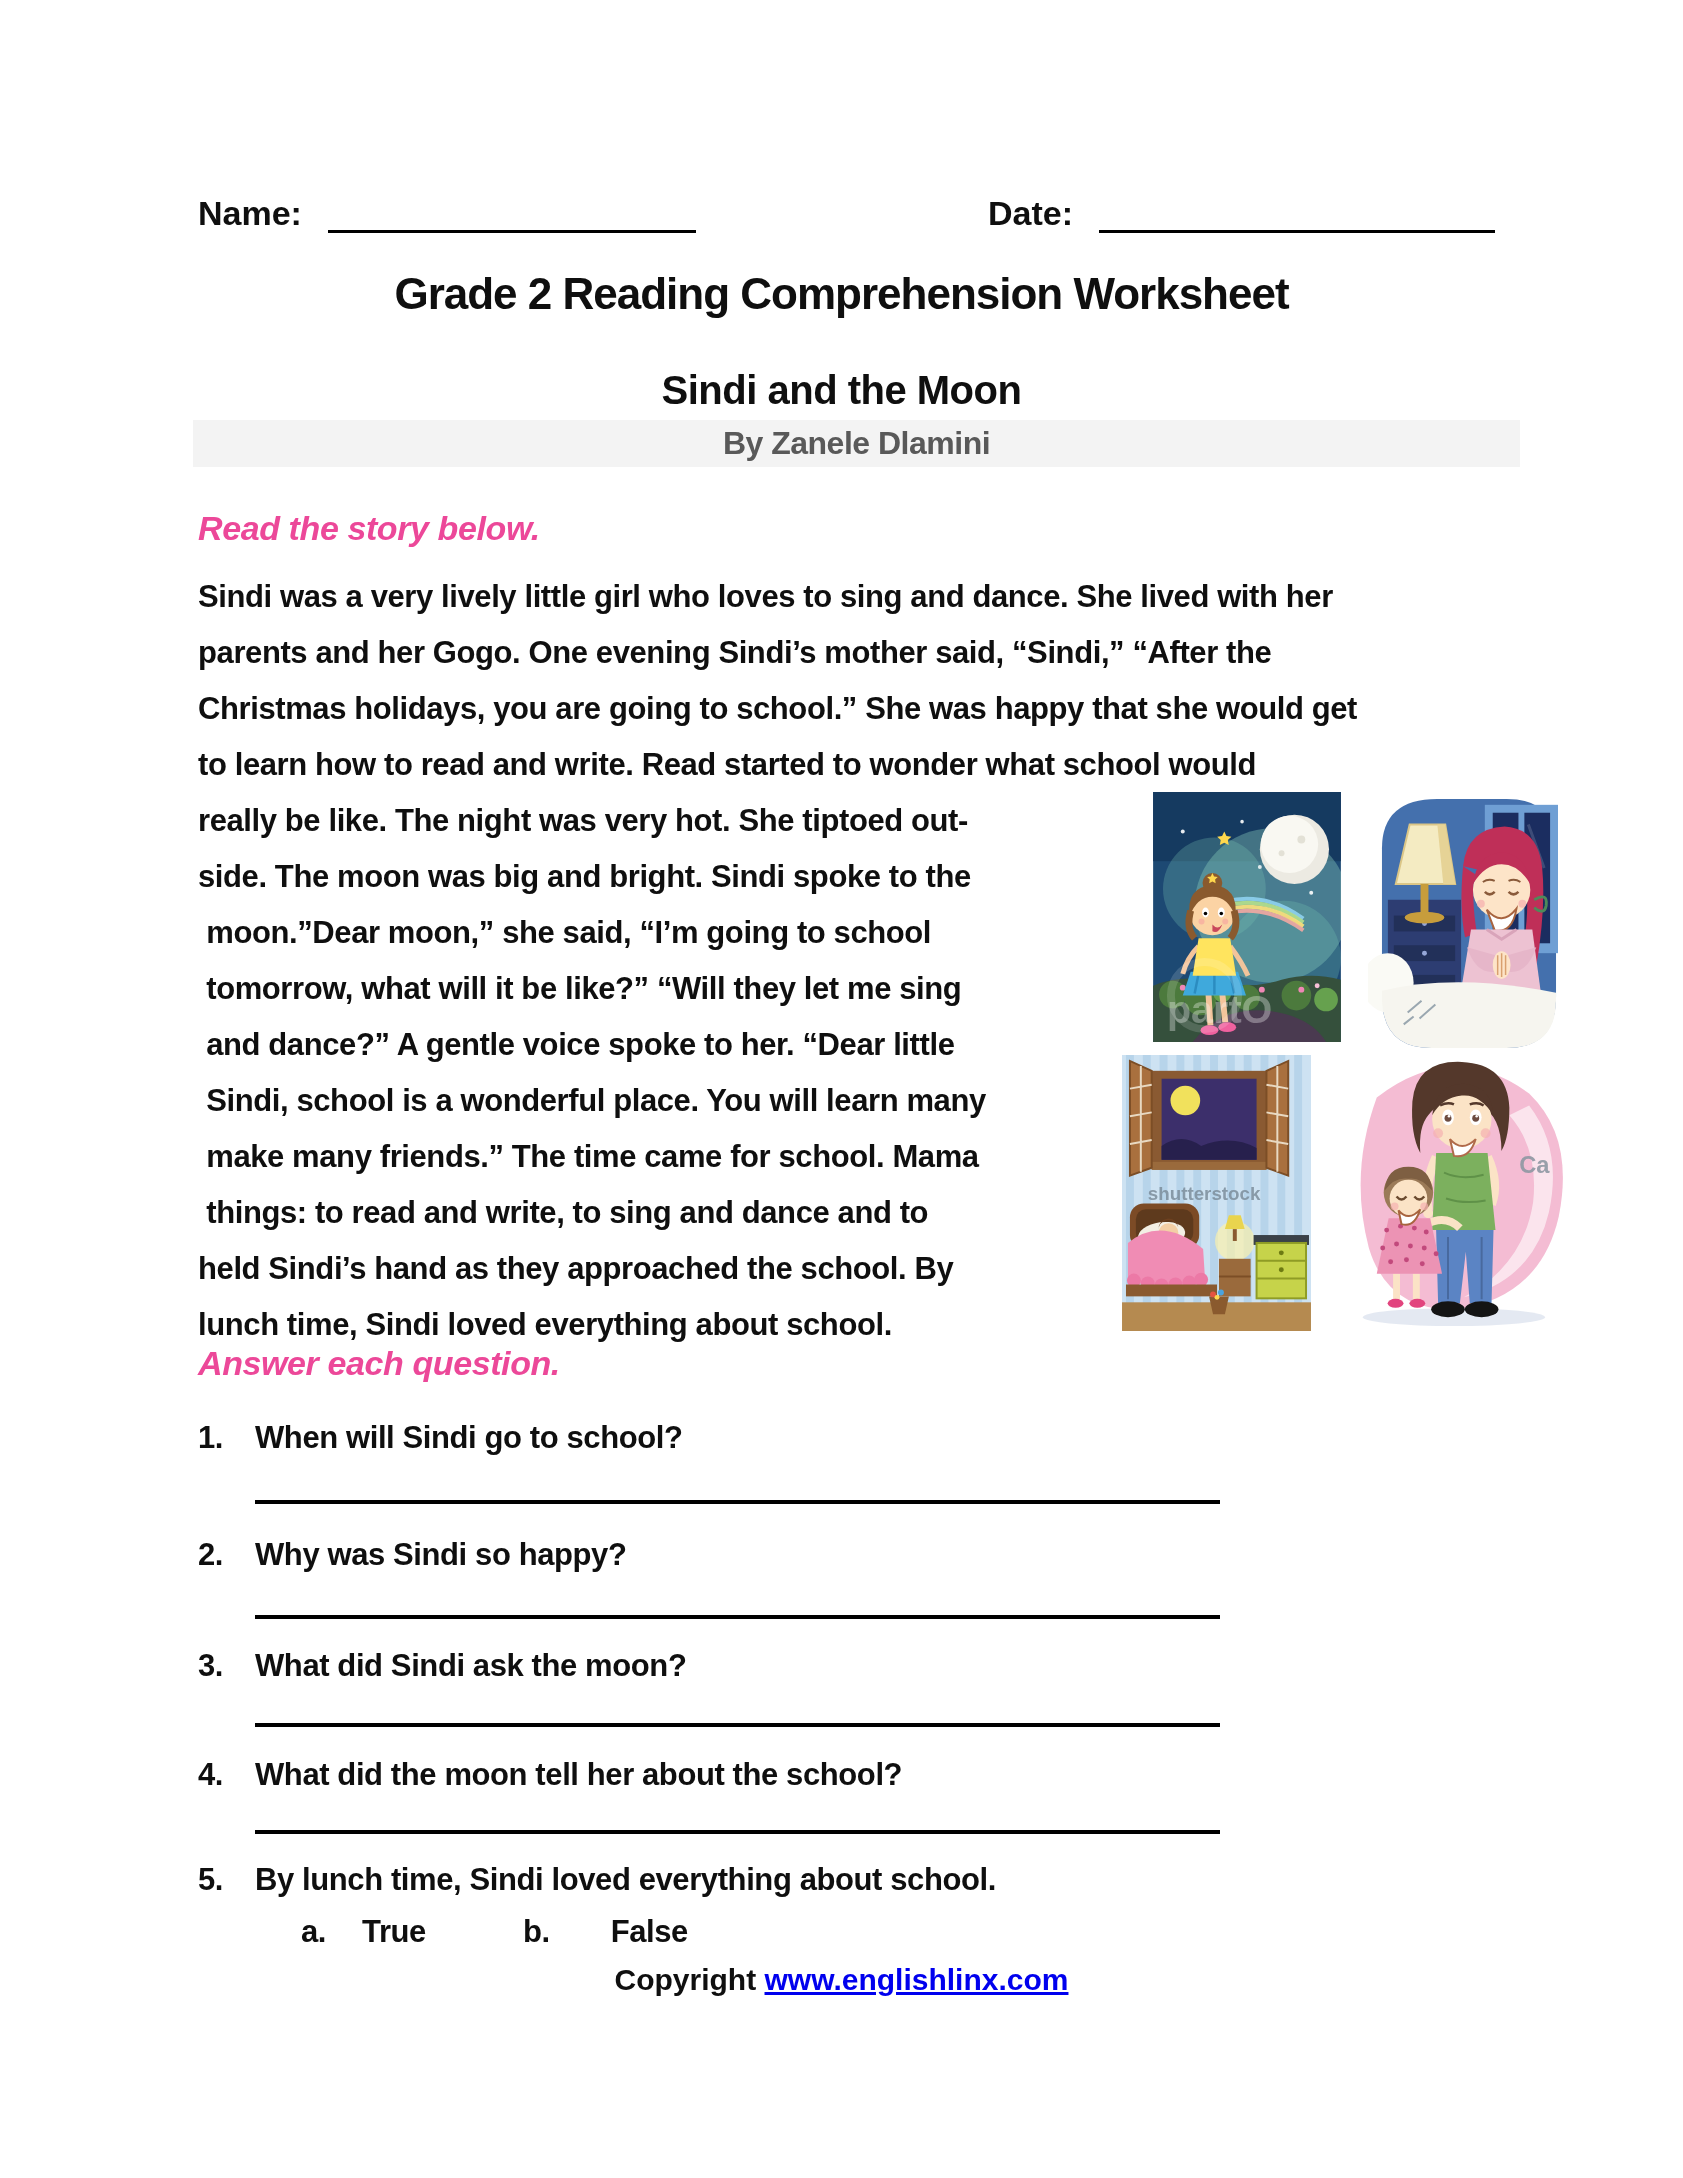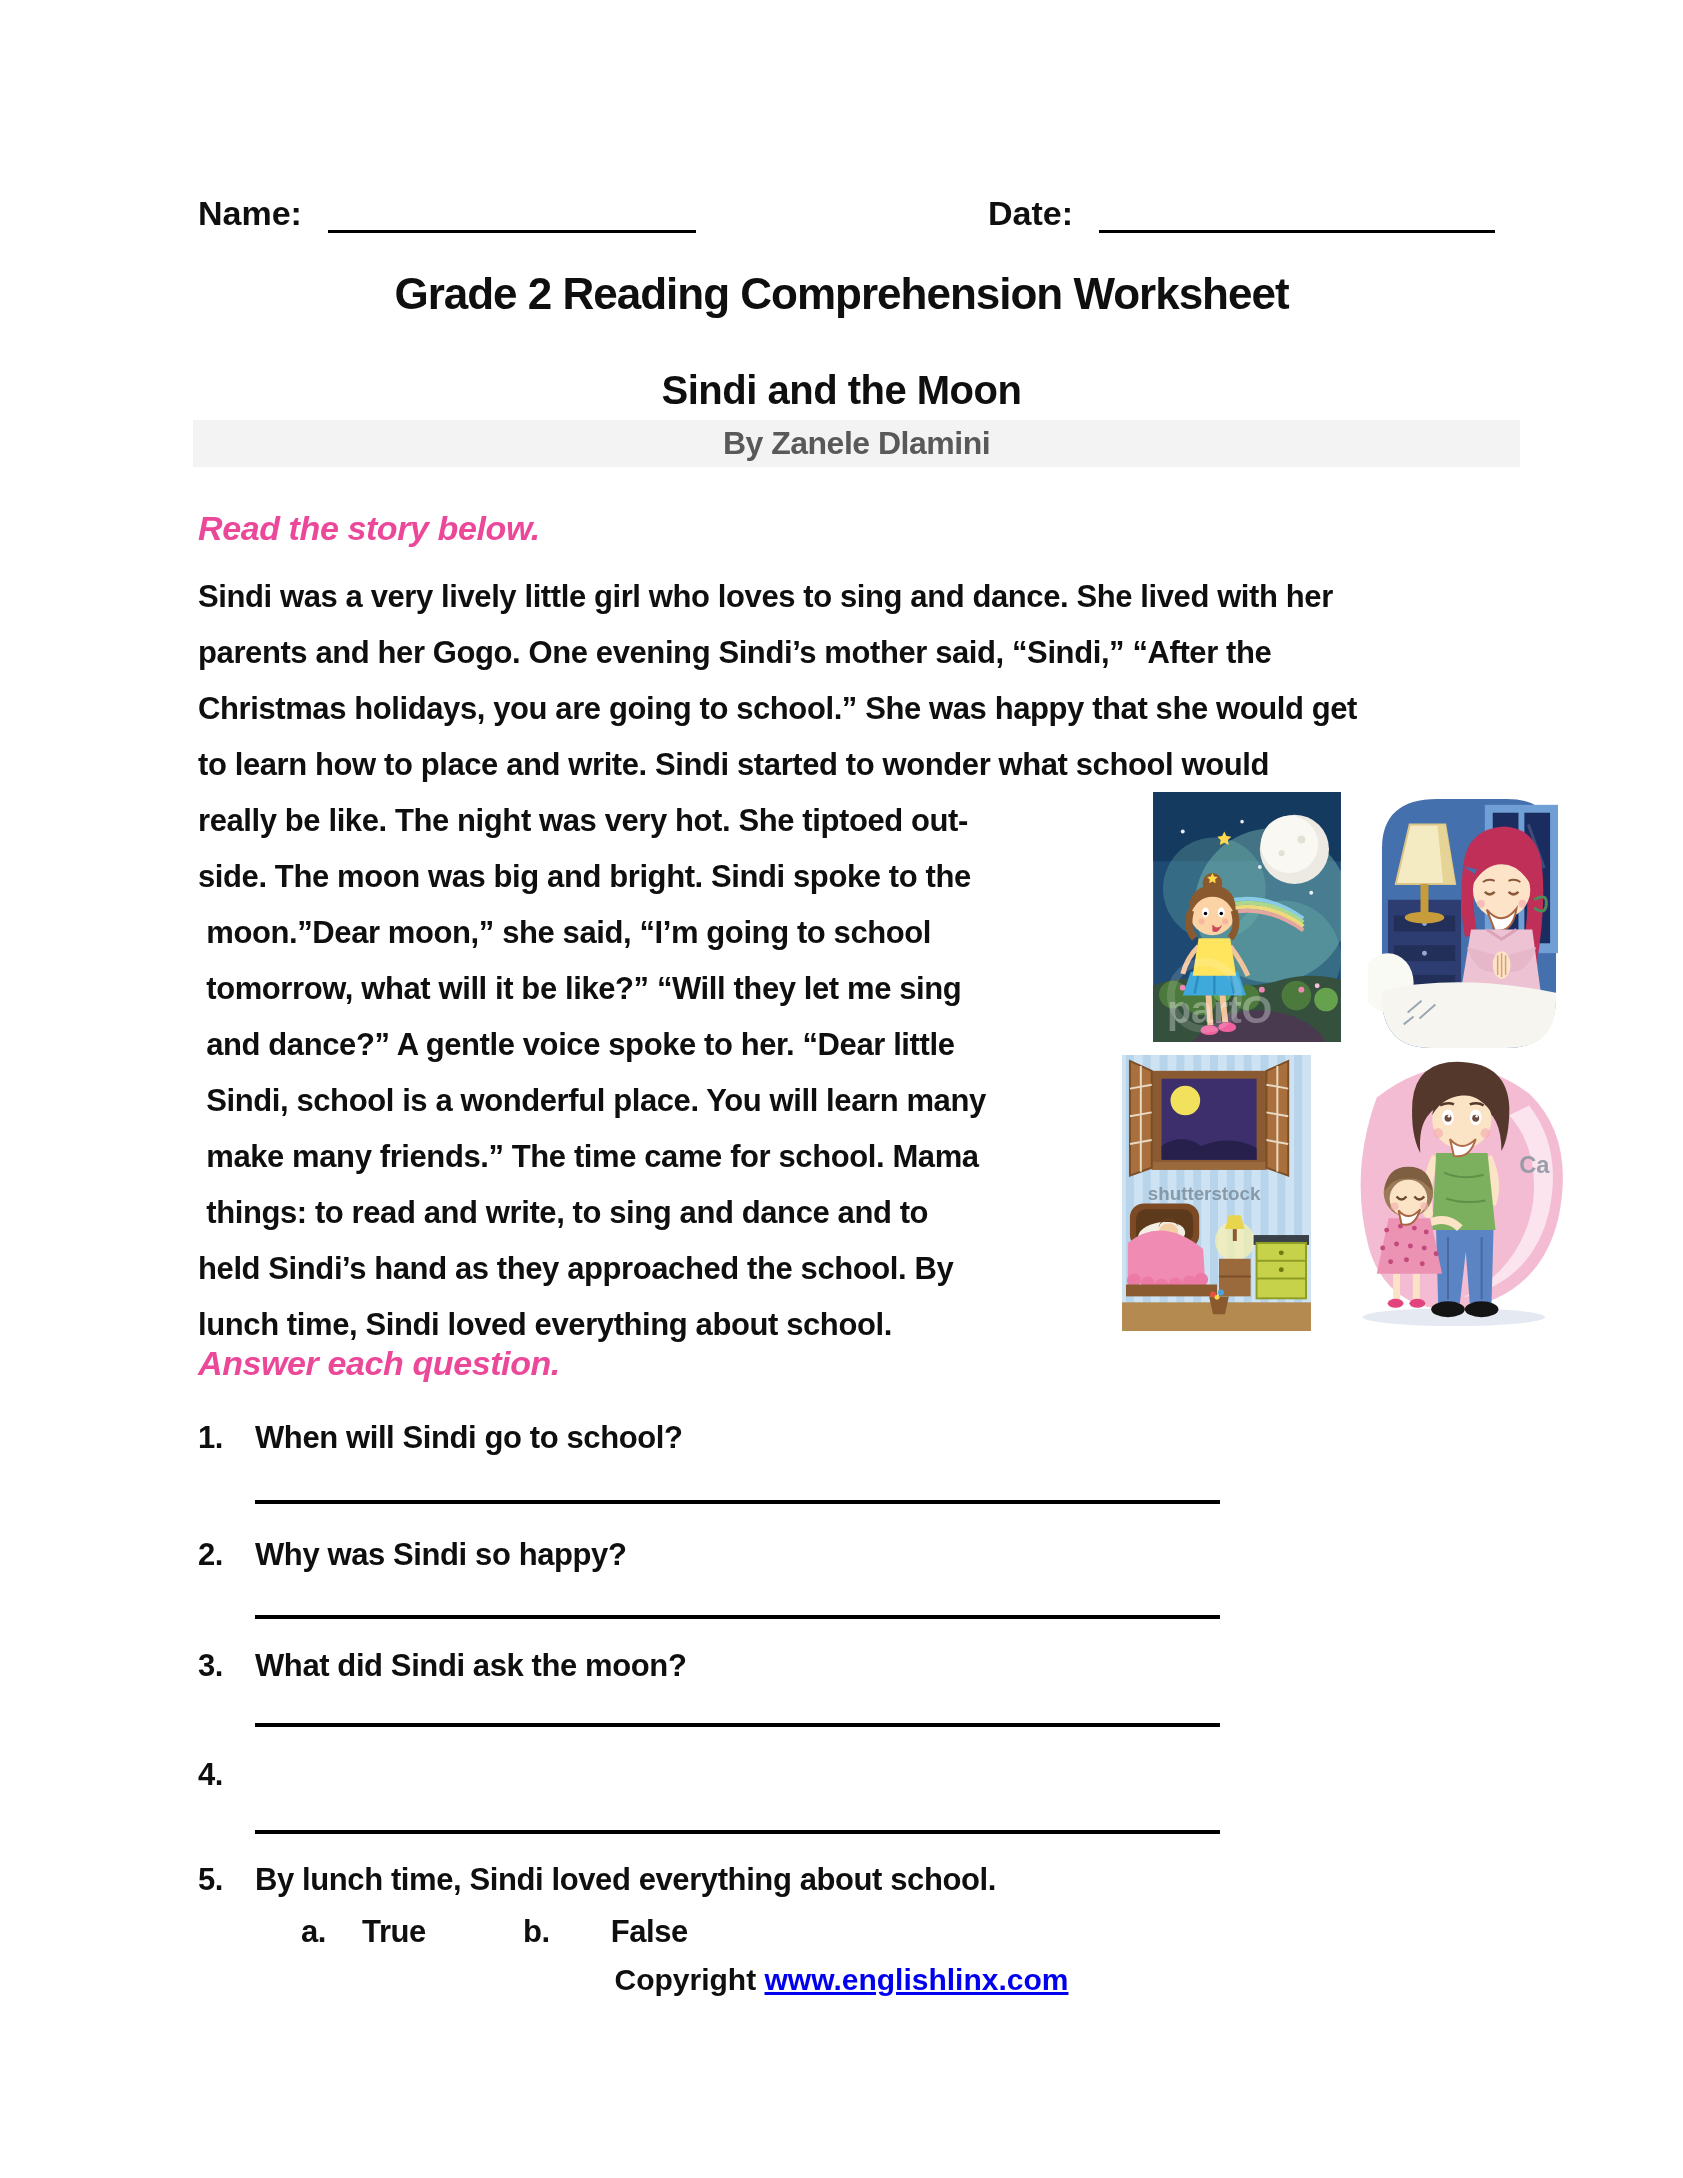--- a/index.html
+++ b/index.html
@@ -284,21 +284,21 @@
           <circle cx="70" cy="154" r="4" fill="#f5b0b0" opacity="0.7"></circle>
             <circle cx="100" cy="154" r="4" fill="#f5b0b0" opacity="0.7"></circle>
           <path d="M74,158 Q84,170 96,157 Q90,176 77,172 Z" fill="#ffffff" stroke="#a8643f" stroke-width="2"></path>
         </svg>
       </div>
     </div>
 
     <div class="sline">Sindi was a very lively little girl who loves to sing and dance. She lived with her</div>
     <div class="sline">parents and her Gogo. One evening Sindi’s mother said, “Sindi,” “After the</div>
     <div class="sline">Christmas holidays, you are going to school.” She was happy that she would get</div>
-    <div class="sline">to learn how to place and write. Sindi started to wonder what school would</div>
+    <div class="sline">to learn how to read and write. Read started to wonder what school would</div>
     <div class="sline">really be like. The night was very hot. She tiptoed out-</div>
     <div class="sline">side. The moon was big and bright. Sindi spoke to the</div>
     <div class="sline"> moon.”Dear moon,” she said, “I’m going to school</div>
     <div class="sline"> tomorrow, what will it be like?” “Will they let me sing</div>
     <div class="sline"> and dance?” A gentle voice spoke to her. “Dear little</div>
     <div class="sline"> Sindi, school is a wonderful place. You will learn many</div>
     <div class="sline"> make many friends.” The time came for school. Mama</div>
     <div class="sline"> things: to read and write, to sing and dance and to</div>
     <div class="sline">held Sindi’s hand as they approached the school. By</div>
     <div class="sline">lunch time, Sindi loved everything about school.</div>
@@ -319,20 +319,21 @@
   <div class="abs aline l2"></div>
 
   <div class="abs q q3">
     <span class="qno">3.</span>
     <span>What did Sindi ask the moon?</span>
   </div>
   <div class="abs aline l3"></div>
 
   <div class="abs q q4">
     <span class="qno">4.</span>
+    <span>What did the moon tell her about the school?</span>
   </div>
   <div class="abs aline l4"></div>
 
   <div class="abs q q5">
     <span class="qno">5.</span>
     <span>By lunch time, Sindi loved everything about school.</span>
   </div>
   <div class="abs opts">
     <span>a.</span>
     <span class="sp36">True</span>

